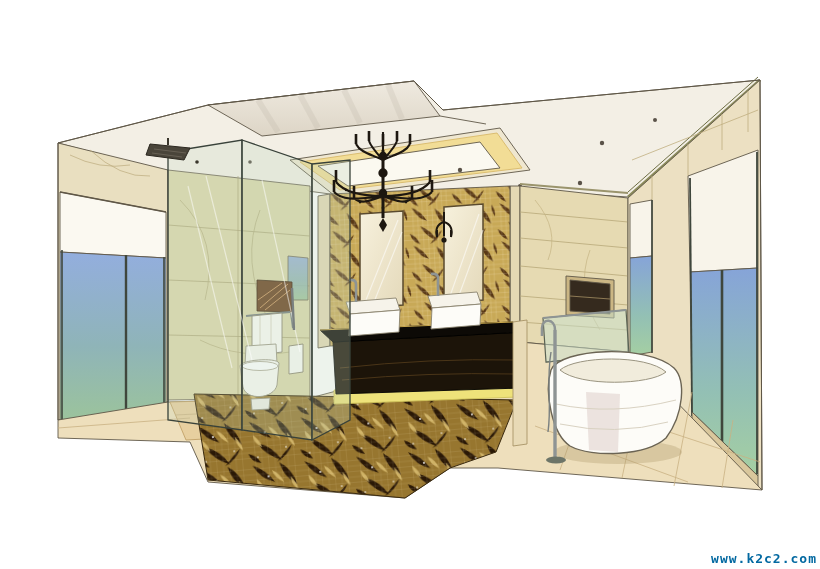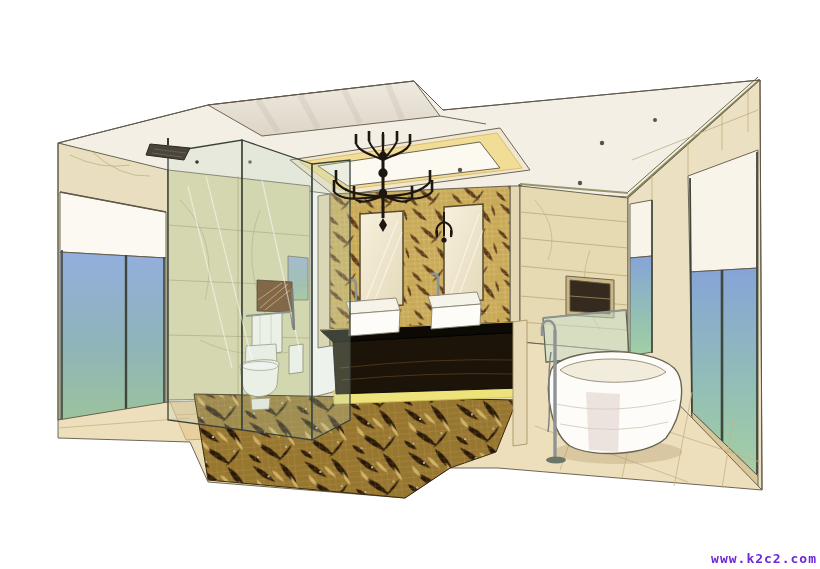--- a/index.html
+++ b/index.html
@@ -1,21 +1,21 @@
 <!DOCTYPE html>
 <html><head>
 <meta charset="utf-8">
 <style>
   html,body{margin:0;padding:0;background:#ffffff;}
   .stage{position:relative;width:820px;height:569px;background:#ffffff;overflow:hidden;
          font-family:"Liberation Sans", sans-serif;}
   .stage svg{position:absolute;left:0;top:0;}
   .watermark{position:absolute;right:3px;bottom:3px;
              font-family:"DejaVu Sans Mono", monospace;
-             font-size:13px;font-weight:bold;letter-spacing:1px;color:#6d28d9;
+             font-size:13px;font-weight:bold;letter-spacing:1px;color:#0369a1;
              text-shadow:0 0 2px #ffffff,1px 1px 0 #ffffff;}
 </style>
 </head>
 <body>
 
 <div class="stage">
 <svg width="820" height="569" viewBox="0 0 820 569">
   <defs>
     <linearGradient id="gGlassL" x1="0" y1="0" x2="0" y2="1">
       <stop offset="0" stop-color="#93aede"></stop>

